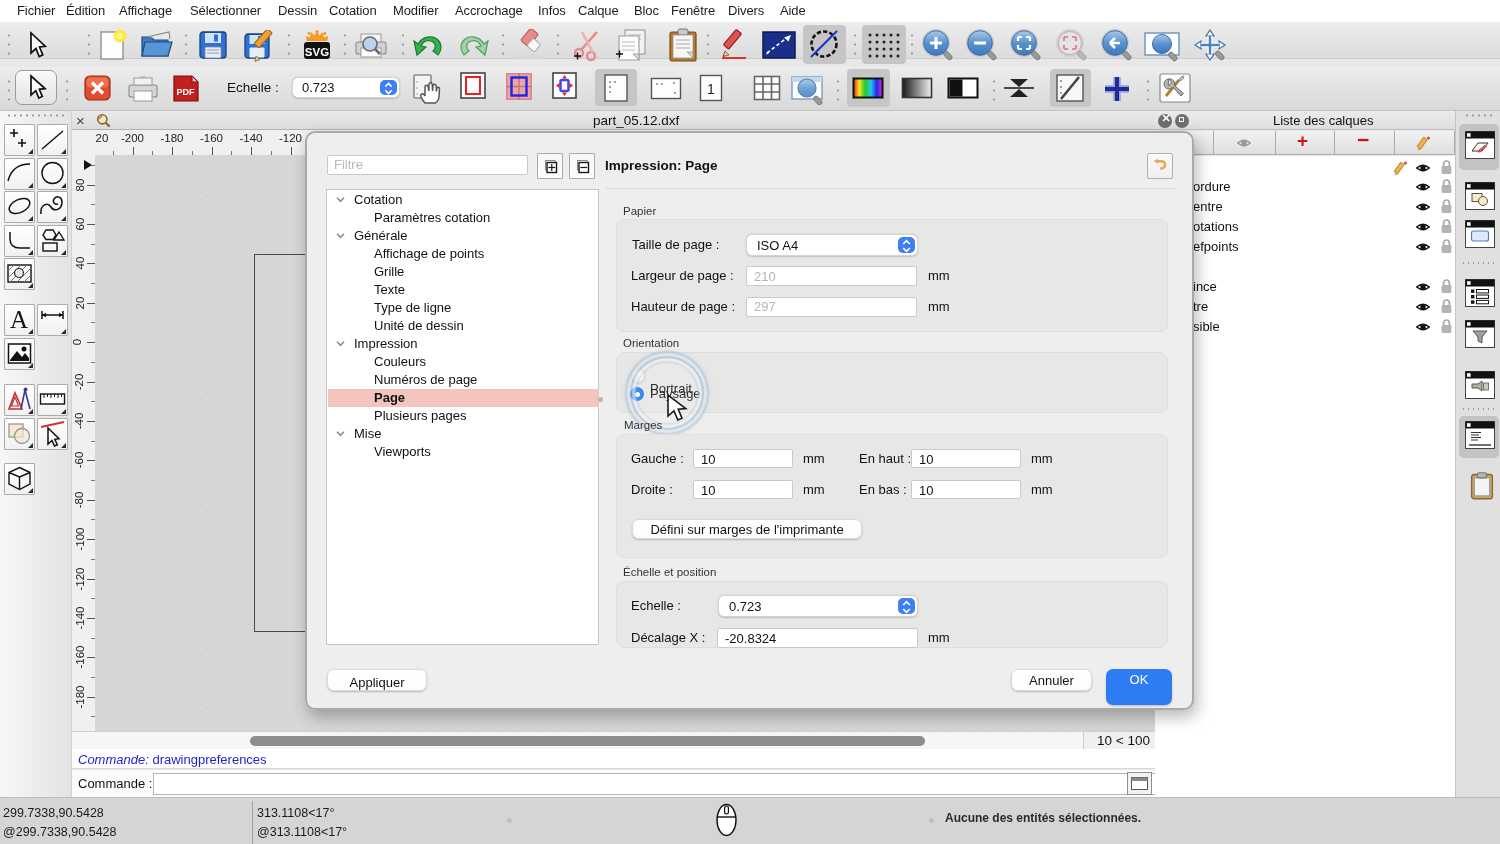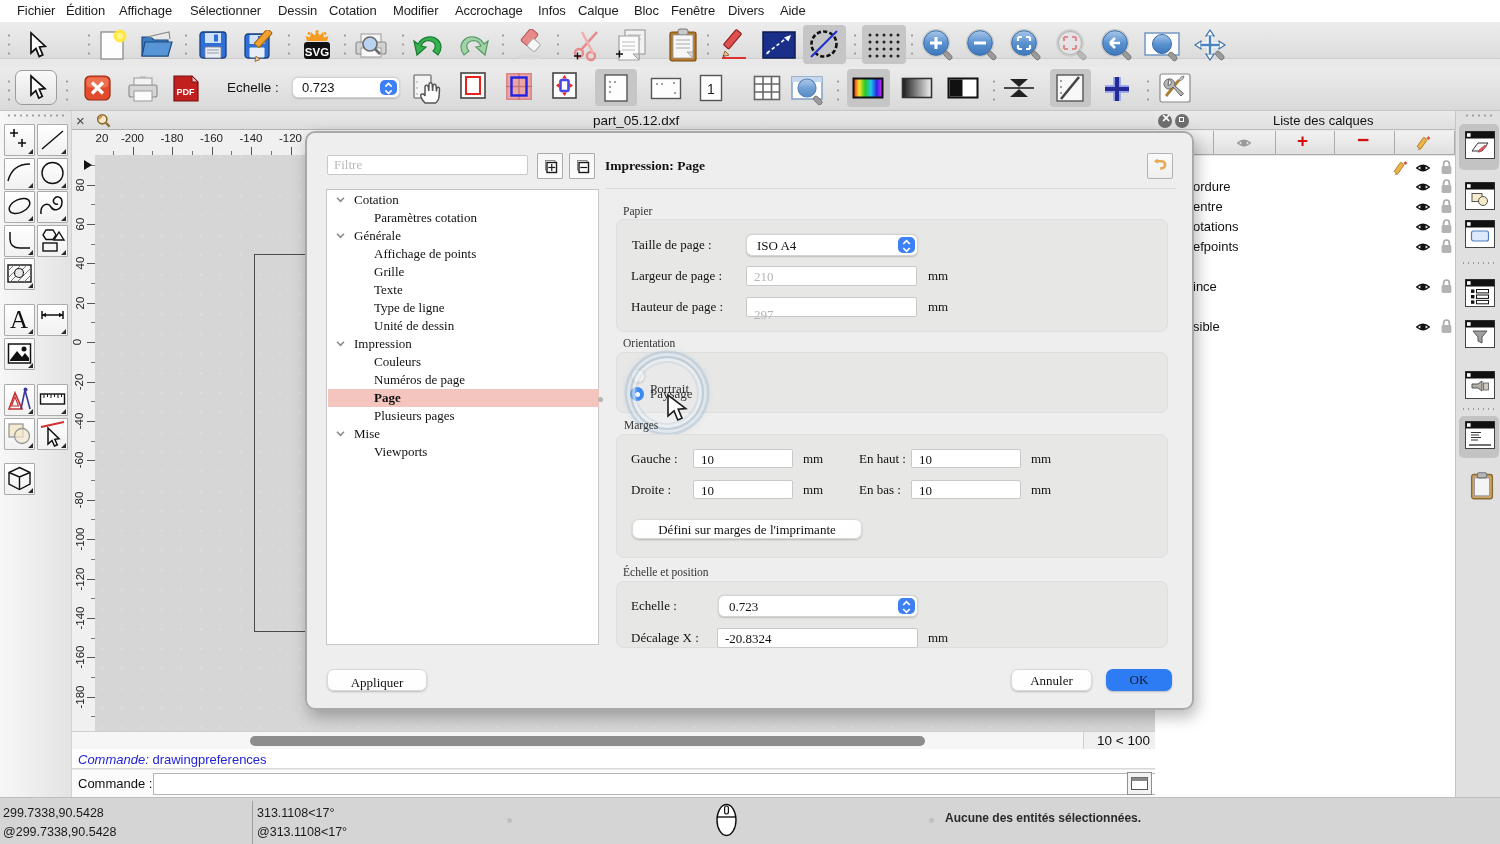--- a/index.html
+++ b/index.html
@@ -48,21 +48,21 @@
 #paneltitle { position:absolute; left:1155px; top:111px; width:300px; height:19px; background:linear-gradient(#ebebeb,#dedede); border-bottom:1px solid #bdbdbd; }
 #paneltb { position:absolute; left:1155px; top:131px; width:300px; height:24px; background:linear-gradient(#f2f2f2,#dfdfdf); border-bottom:1px solid #ababab; border-right:1px solid #ababab; }
 #panellist { position:absolute; left:1155px; top:156px; width:300px; height:641px; background:#ffffff; font-size:13px; color:#111; }
 
 #dock { position:absolute; left:1455px; top:111px; width:45px; height:686px; background:#e0e0e0; border-left:1px solid #c4c4c4; }
 .dockico { position:absolute; left:9px; width:30px; height:30px; }
 #panellist .row { position:absolute; left:0; width:305px; height:20px; }
 #panellist .row span { position:absolute; left:38px; top:2px; }
 #panellist .row:after { content:""; }
 
-#dialog { position:absolute; left:305px; top:131px; width:889px; height:579px; background:#eeeeee; border-radius:10px; box-shadow:inset 0 0 0 2px #a9a9a9, 3px 7px 16px rgba(0,0,0,0.28);font-family:Liberation Serif, serif; }
+#dialog { position:absolute; left:305px; top:131px; width:889px; height:579px; background:#eeeeee; border-radius:10px; box-shadow:inset 0 0 0 2px #a9a9a9, 3px 7px 16px rgba(0,0,0,0.28); }
 .trow { position:absolute; left:1px; width:271px; height:18px; font-size:13px; color:#111; }
 .chev { position:absolute; left:8px; top:4px; width:9px; height:9px; }
 .radio { position:absolute; width:14px; height:14px; border-radius:50%; }
 .din { background:#ffffff; border:1px solid #c9c9c9; border-radius:2px; position:absolute; font-size:13px; color:#111; }
 .dlabel { position:absolute; font-size:13px; color:#111; }
 .glabel { position:absolute; font-size:11.5px; color:#333; }
 .gbox { position:absolute; background:#e7e7e6; border:1px solid #dedede; border-radius:8px; }
 .mm { position:absolute; font-size:13px; color:#111; }
 .combo { position:absolute; background:#ffffff; border:1px solid #d4d4d4; border-radius:6px; box-shadow:0 0.5px 1.5px rgba(0,0,0,0.18); font-size:13px; color:#111; }
 .stepper { position:absolute; right:2px; top:2px; width:17px; bottom:2px; background:#3d7ff5; border-radius:5px; }
@@ -681,20 +681,29 @@
       </div>
     <div class="row" style="top:121px">
         <span>ince</span>
         <svg class="abs" style="left:261px;top:4px" width="14" height="12">
           <use href="#eye"></use>
         </svg>
         <svg class="abs" style="left:286px;top:2px" width="11" height="15">
           <use href="#lock"></use>
         </svg>
       </div>
+    <div class="row" style="top:141px">
+        <span>tre</span>
+        <svg class="abs" style="left:261px;top:4px" width="14" height="12">
+          <use href="#eye"></use>
+        </svg>
+        <svg class="abs" style="left:286px;top:2px" width="11" height="15">
+          <use href="#lock"></use>
+        </svg>
+      </div>
     <div class="row" style="top:161px">
         <span>sible</span>
         <svg class="abs" style="left:261px;top:4px" width="14" height="12">
           <use href="#eye"></use>
         </svg>
         <svg class="abs" style="left:286px;top:2px" width="11" height="15">
           <use href="#lock"></use>
         </svg>
       </div>
   </div>
@@ -843,21 +852,21 @@
           <span style="position:absolute;left:10px;top:2.5px">ISO A4</span>
         <div class="stepper"><svg width="17" height="18" viewBox="0 0 17 18">
               <path d="M5.2,7 L8.5,3.6 L11.8,7" fill="none" stroke="#fff" stroke-width="1.7"></path>
               <path d="M5.2,11 L8.5,14.4 L11.8,11" fill="none" stroke="#fff" stroke-width="1.7"></path>
             </svg></div>
       </div>
       <span class="dlabel" style="left:26px;top:79px">Largeur de page :</span>
       <div class="din" style="left:141px;top:77px;width:171px;height:20px;color:#b5b5b5;padding:1.5px 0 0 7px">210</div>
       <span class="mm" style="left:323px;top:79px">mm</span>
       <span class="dlabel" style="left:26px;top:110px">Hauteur de page :</span>
-      <div class="din" style="left:141px;top:108px;width:171px;height:20px;color:#b5b5b5;padding:9px 0 0 7px">297</div>
+      <div class="din" style="left:141px;top:108px;width:171px;height:20px;color:#b5b5b5;padding:1px 0 0 7px">297</div>
       <span class="mm" style="left:323px;top:110px">mm</span>
       <span class="glabel" style="left:18px;top:148px">Orientation</span>
       <div class="gbox" style="left:11px;top:163px;width:552px;height:61px"></div>
       <div class="radio" style="left:25.5px;top:179.5px;background:linear-gradient(#ffffff,#f0f0f0);border:0.5px solid #d2d2d2;box-shadow:0 0.5px 1.5px rgba(0,0,0,0.25)"></div>
       <span class="dlabel" style="left:45px;top:192px">Portrait</span>
       <div class="radio" style="left:25px;top:198px;background:#1f7bf2"></div>
       <div class="abs" style="left:29.5px;top:202.5px;width:5px;height:5px;border-radius:50%;background:#fff"></div>
       <span class="dlabel" style="left:45px;top:197px">Paysage</span>
       <div class="abs" style="left:25px;top:167px;width:74px;height:74px;border-radius:50%;border:2px solid rgba(150,175,195,0.5);box-shadow:0 0 0 3px rgba(255,255,255,0.45), 0 0 0 5.5px rgba(160,185,205,0.38), 0 0 4px 6px rgba(180,200,215,0.25), inset 0 0 0 3px rgba(255,255,255,0.45), inset 0 0 0 5px rgba(175,195,212,0.3);background:rgba(240,245,250,0.12)"></div>
       <svg class="abs" style="left:60.5px;top:203.5px" width="22" height="30" viewBox="0 0 22 30">
@@ -887,15 +896,15 @@
               <path d="M5.2,7 L8.5,3.6 L11.8,7" fill="none" stroke="#fff" stroke-width="1.7"></path>
               <path d="M5.2,11 L8.5,14.4 L11.8,11" fill="none" stroke="#fff" stroke-width="1.7"></path>
             </svg></div>
       </div>
       <span class="dlabel" style="left:26px;top:441px">Décalage X :</span>
       <div class="din" style="left:112px;top:439px;width:201px;height:20px;padding:1.5px 0 0 7px">-20.8324</div>
       <span class="mm" style="left:323px;top:441px">mm</span>
     </div>
     <div class="wbtn" style="left:22px;top:538px;width:100px;height:22px;padding-top:5px;border-radius:7px">Appliquer</div>
     <div class="wbtn" style="left:706px;top:538px;width:81px;height:22px;padding-top:2.5px;border-radius:7px">Annuler</div>
-    <div class="wbtn" style="left:801px;top:538px;width:66px;height:22px;padding-top:2.5px;border-radius:7px;background:#2e7cf4;color:#0f172a;border:none">OK</div>
+    <div class="wbtn" style="left:801px;top:538px;width:66px;height:36px;padding-top:2.5px;border-radius:7px;background:#2e7cf4;color:#ffffff;border:none">OK</div>
   </div>
 </div>
 
 </body></html>

